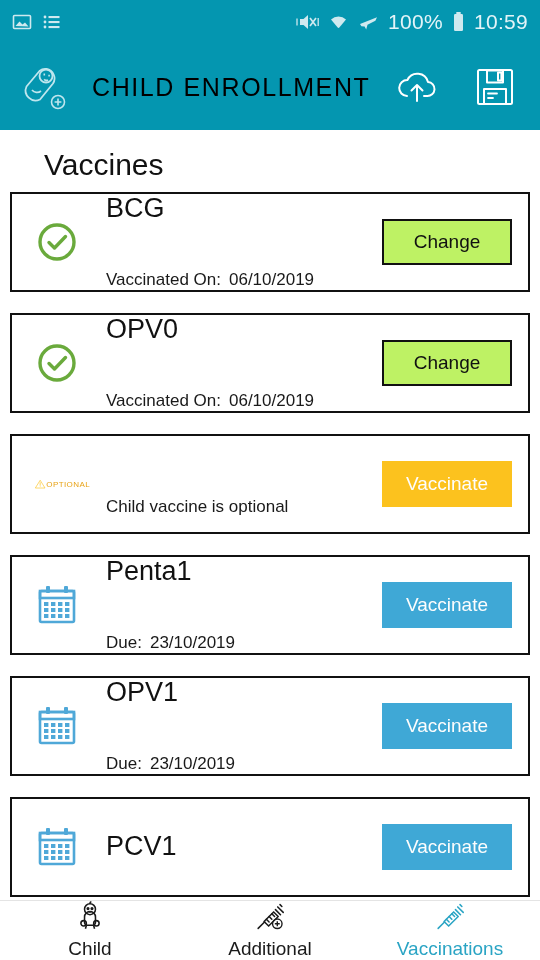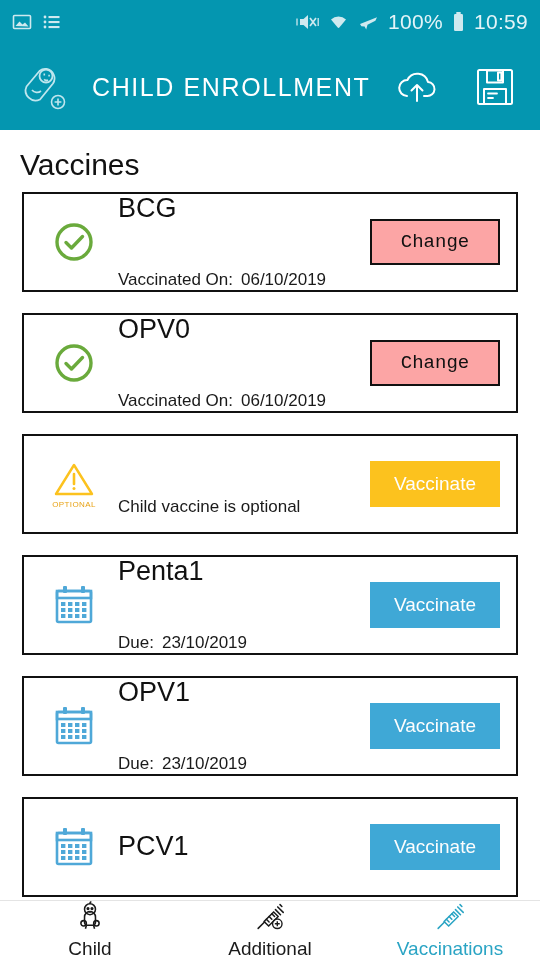--- a/index.html
+++ b/index.html
@@ -19,55 +19,55 @@
   .sb-right { margin-left:auto; display:flex; align-items:center; gap:9px; }
   .sb-text { font-size:21px; color:#e3f4f8; letter-spacing:.3px; }
   .sb-ico { display:block; }
 
   
   .appbar {
     height:86px; background:#0496B0; display:flex; align-items:center;
     padding:0 18px; flex:0 0 auto;
   }
   .appbar-title {
-    color:#ffffff; font-size:25px; letter-spacing:1.6px; margin-left:22px; flex:1 1 auto;
+    color:#000000; font-size:25px; letter-spacing:1.6px; margin-left:22px; flex:1 1 auto;
   }
   .appbar-actions { display:flex; align-items:center; gap:34px; margin-right:6px; }
 
   
   .content {
     flex:1 1 auto; background:#ffffff; overflow:hidden; position:relative;
   }
   .section-head {
-    display:flex; padding:18px 22px 10px 20px;border-radius:24px;
+    display:flex; padding:18px 22px 10px 44px;border-radius:24px;
   }
   .section-title { font-size:30px; color:#111; font-weight:400; }
   .reset-btn {
     margin-left:auto; background:#3FA8D6; color:#ecf8fd; border:none;
     font-size:18px; font-family:inherit; padding:0 34px; height:48px;
     line-height:48px; cursor:pointer;
   }
 
-  .cards { padding:0 22px; }
+  .cards { padding:0 10px; }
   .card {
     border:2px solid #111; background:#fff; height:100px;
     margin-bottom:21px; display:flex; align-items:center; padding:0 16px 0 22px;
   }
-  .card-icon { width:56px; flex:0 0 56px; display:flex; flex-direction:column;
+  .card-icon { width:56px; flex:0 0 56px; display:flex; flex-direction:row;
                align-items:center; justify-content:flex-start; }
   .card-body { flex:1 1 auto; padding-left:16px; display:flex; flex-direction:column;
                justify-content:center; gap:2px; }
   .card-name { font-size:27px; color:#111; line-height:1.1; }
   .card-sub { font-size:17px; color:#1a1a1a;margin-top:45px; }
   .card-sub .val { margin-left:8px; }
   .card-action { flex:0 0 auto; margin-left:10px; }
 
   .btn-change {
-    border:2px solid #111; background:#fca5a5; color:#111; font-size:19px;
-    font-family:Liberation Mono, monospace; width:130px; height:46px; cursor:pointer;
+    border:2px solid #111; background:#bef264; color:#111; font-size:19px;
+    font-family:Liberation Sans, sans-serif; width:130px; height:46px; cursor:pointer;
   }
   .btn-vax {
     border:none; color:#fdfdfd; font-size:19px; font-family:inherit;
     width:130px; height:46px; cursor:pointer; background:#3FA8D6;
   }
   .btn-vax.optional { background:#FCC21E; }
 
   .optional-label {
     font-size:8px; color:#E8A317; letter-spacing:.4px; margin-top:1px;
   }

